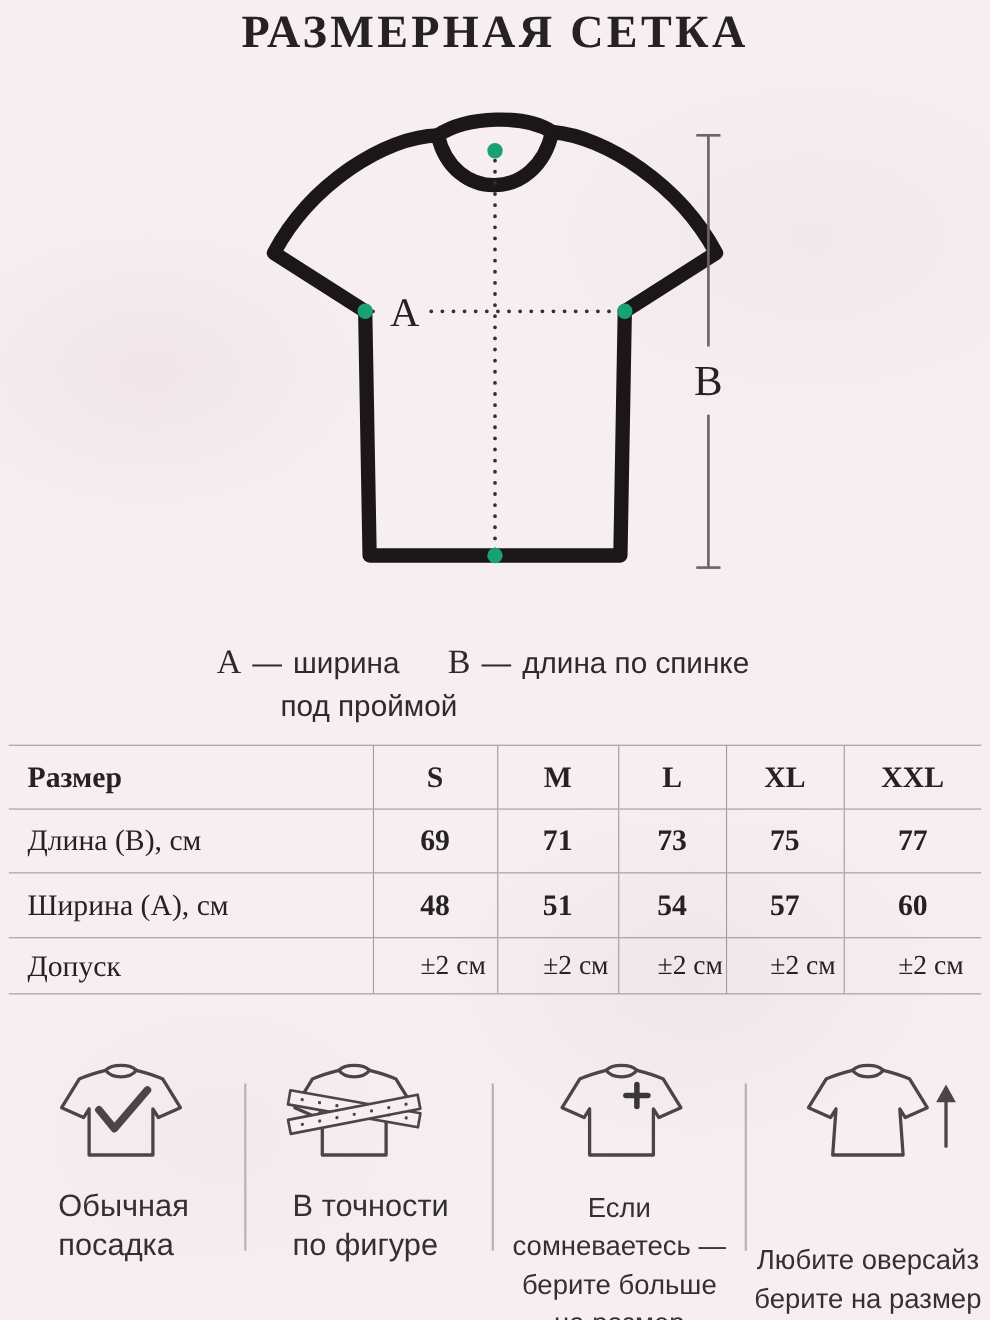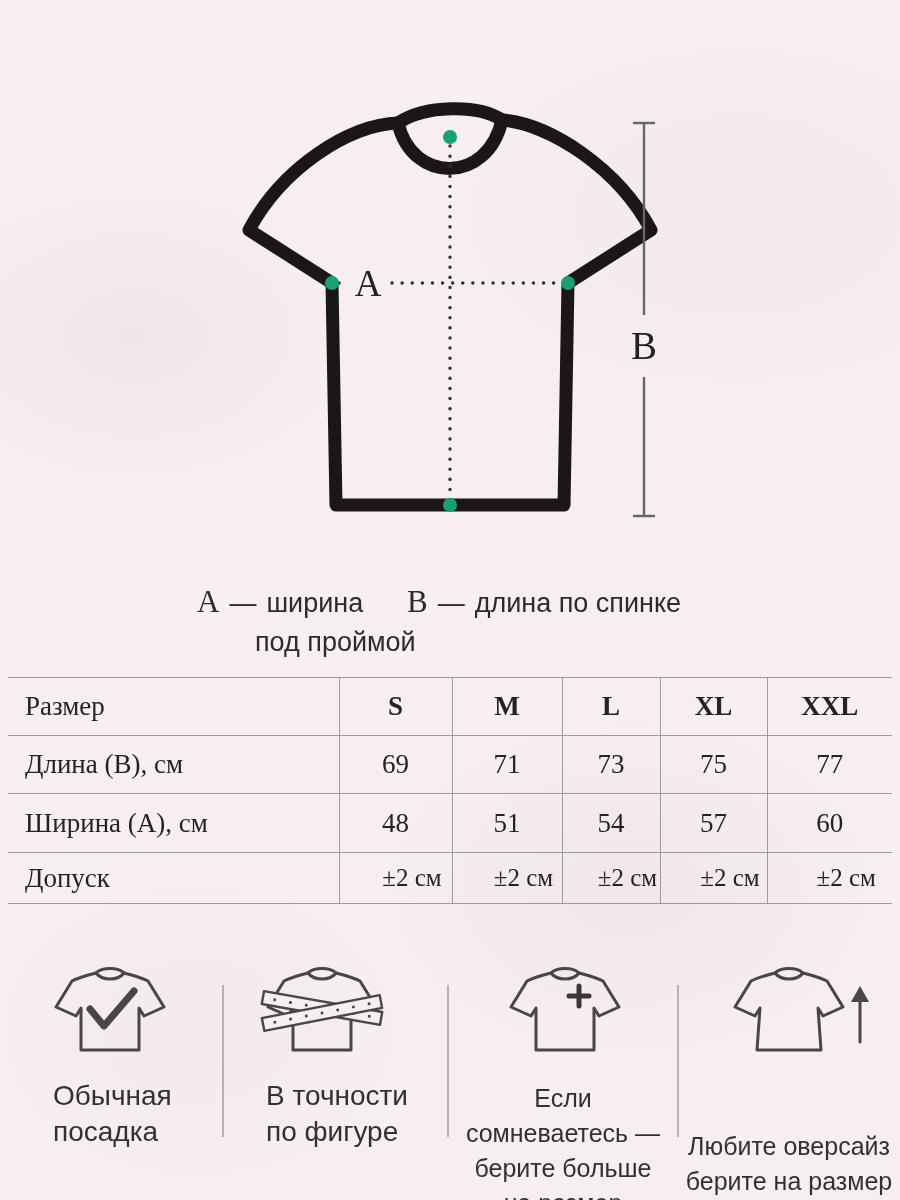--- a/index.html
+++ b/index.html
@@ -34,36 +34,37 @@
     border-collapse:collapse;table-layout:fixed;
     font-family:"Liberation Serif", serif;color:#262223;
   }
   #size-table tr{border-bottom:1px solid #a09a9d;}
   #size-table tr.top{border-top:1px solid #a09a9d;}
   #size-table td{vertical-align:middle;font-size:27px;text-align:center;padding:0;}
   #size-table td.rowlab{text-align:left;padding-left:17px;}
   #size-table td + td{border-left:1px solid #a09a9d;}
   #size-table td.rowlab + td{border-left:1px solid #a09a9d;}
   #size-table .hdr td{font-weight:600;}
-  #size-table .hdr td.rowlab{font-weight:400;}
-  #size-table .num{font-weight:400;}
+  #size-table .hdr td.rowlab{font-weight:700;}
+  #size-table .num{font-weight:700;}
   #size-table .tol{font-size:25px;font-weight:400;padding-left:33px;}
   tr.r-hdr{height:58px;} tr.r-1{height:58px;} tr.r-2{height:59px;} tr.r-3{height:51px;}
 
   
   .fdivider{width:2px;background:#b9b1b4;top:985px;height:152px;}
   .caption{color:#343032;}
   .cap-left{font-size:28px;line-height:36px;text-align:left;}
   .cap-center{font-size:25px;line-height:35px;text-align:center;}
 </style>
 </head>
 <body>
 
 <div id="page">
 
+  <div id="title" class="abs">РАЗМЕРНАЯ СЕТКА</div>
 
   <svg class="abs" style="left:220px;top:90px;" width="460" height="460" viewBox="0 0 460 460">
 
     <g fill="none" stroke="#1b1719" stroke-width="13" stroke-linejoin="round" stroke-linecap="round">
       <path d="M 282,30 C 330,34 398,78 431,140 L 348,193 L 344,415 L 116,415 L 112,193 L 29,140 C 62,78 130,34 178,33"></path>
       <path d="M 178,33 C 192,94 268,94 282,30"></path>
       <path d="M 178,33 C 205,15 258,14 282,30"></path>
     </g>
 
     <g stroke="#332e30" stroke-width="3.4" stroke-linecap="round" fill="none">

